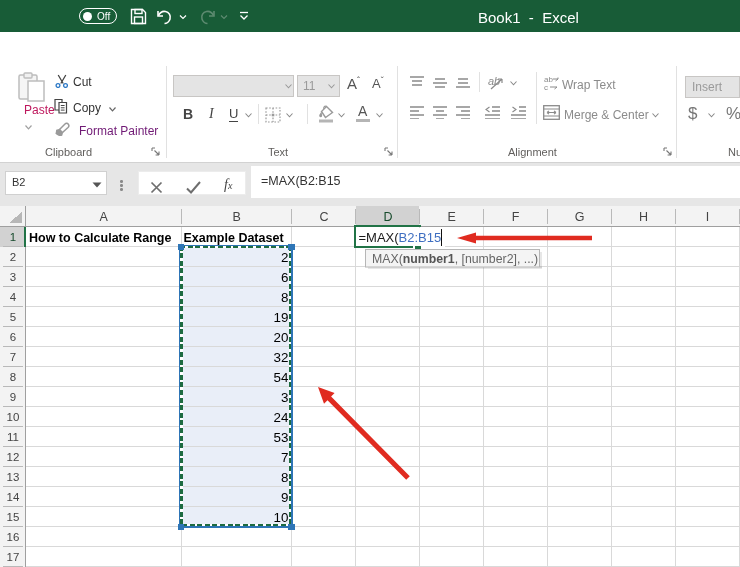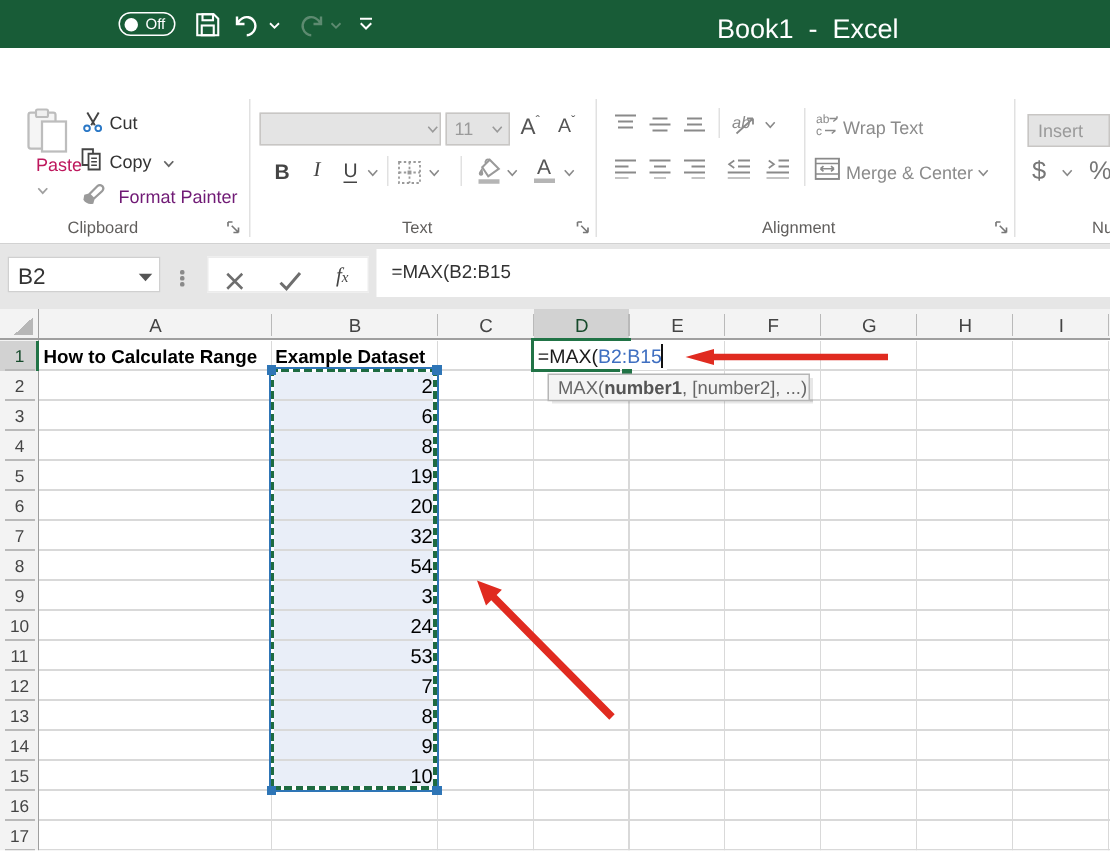--- a/index.html
+++ b/index.html
@@ -7,21 +7,21 @@
     font-family:"Liberation Sans", sans-serif; }
   .abs { position:absolute; }
   #page { position:relative; width:740px; height:567px; }
 
   
   #titlebar { position:absolute; left:0; top:0; width:740px; height:32px; background:#185c37; color:#fff; }
   #autosave { position:absolute; left:21px; top:9px; font-size:12.5px; color:#fff;margin-top:22px; }
   #toggle { position:absolute; left:79px; top:8px; width:38px; height:16px; border:1px solid #fff; border-radius:8px; }
   #toggle .knob { position:absolute; left:3px; top:2.5px; width:9px; height:9px; border-radius:50%; background:#fff; }
   #toggle .lbl { position:absolute; left:17px; top:1.5px; font-size:10px; color:#fff; }
-  #booktitle { position:absolute; left:478px; top:9px; font-size:18px; color:#fff; }
+  #booktitle { position:absolute; left:478px; top:9px; font-size:15px; color:#fff; }
 
   
   #menubar { position:absolute; left:0; top:32px; width:740px; height:30px; background:#fff; }
   .tab { position:absolute; top:9px; font-size:12.5px; color:#444; }
   #tab-home { color:#217346; font-weight:bold; }
   #home-underline { position:absolute; left:70px; top:27px; width:39px; height:3px; background:#217346; }
 
   
   #ribbon { position:absolute; left:0; top:62px; width:740px; height:101px; background:#fff; border-bottom:1px solid #d2d2d2; }
   .gsep { position:absolute; top:4px; width:1px; height:92px; background:#e1e1e1; }
@@ -234,21 +234,21 @@
     <div class="abs" style="left:688px;top:42px;font-size:17px;color:#777">$</div>
     <svg class="chev" style="left:708px;top:51px" viewBox="0 0 7 5">
         <path d="M0.5 0.5 L3.5 3.8 L6.5 0.5" fill="none" stroke="#8a8a8a" stroke-width="1.1"></path>
       </svg>
     <div class="abs" style="left:726px;top:42px;font-size:17px;color:#777">%</div>
     <div class="glabel" style="left:728px">Nu</div>
   </div>
 
   <div id="fbar">
     <div id="namebox">
-      <div class="abs" style="left:6px;top:4px;font-size:15px;color:#333">B2</div>
+      <div class="abs" style="left:6px;top:4px;font-size:11px;color:#333">B2</div>
       <svg class="abs" style="left:86px;top:10px" width="10" height="6" viewBox="0 0 10 6">
           <path d="M0.5 0.5 H9.5 L5 5.5 Z" fill="#555"></path>
         </svg>
     </div>
     <div class="abs" style="left:120px;top:17px;width:2.5px;height:2.5px;border-radius:50%;background:#8a8a8a;box-shadow:0 4px 0 #8a8a8a, 0 8px 0 #8a8a8a"></div>
     <div id="fxbox">
       <svg class="abs" style="left:11px;top:9px" width="13" height="13" viewBox="0 0 13 13">
           <path d="M1.5 1.5 L11.5 11.5 M11.5 1.5 L1.5 11.5" stroke="#6e6e6e" stroke-width="1.7"></path>
         </svg>
       <svg class="abs" style="left:47px;top:9px" width="15" height="13" viewBox="0 0 15 13">

